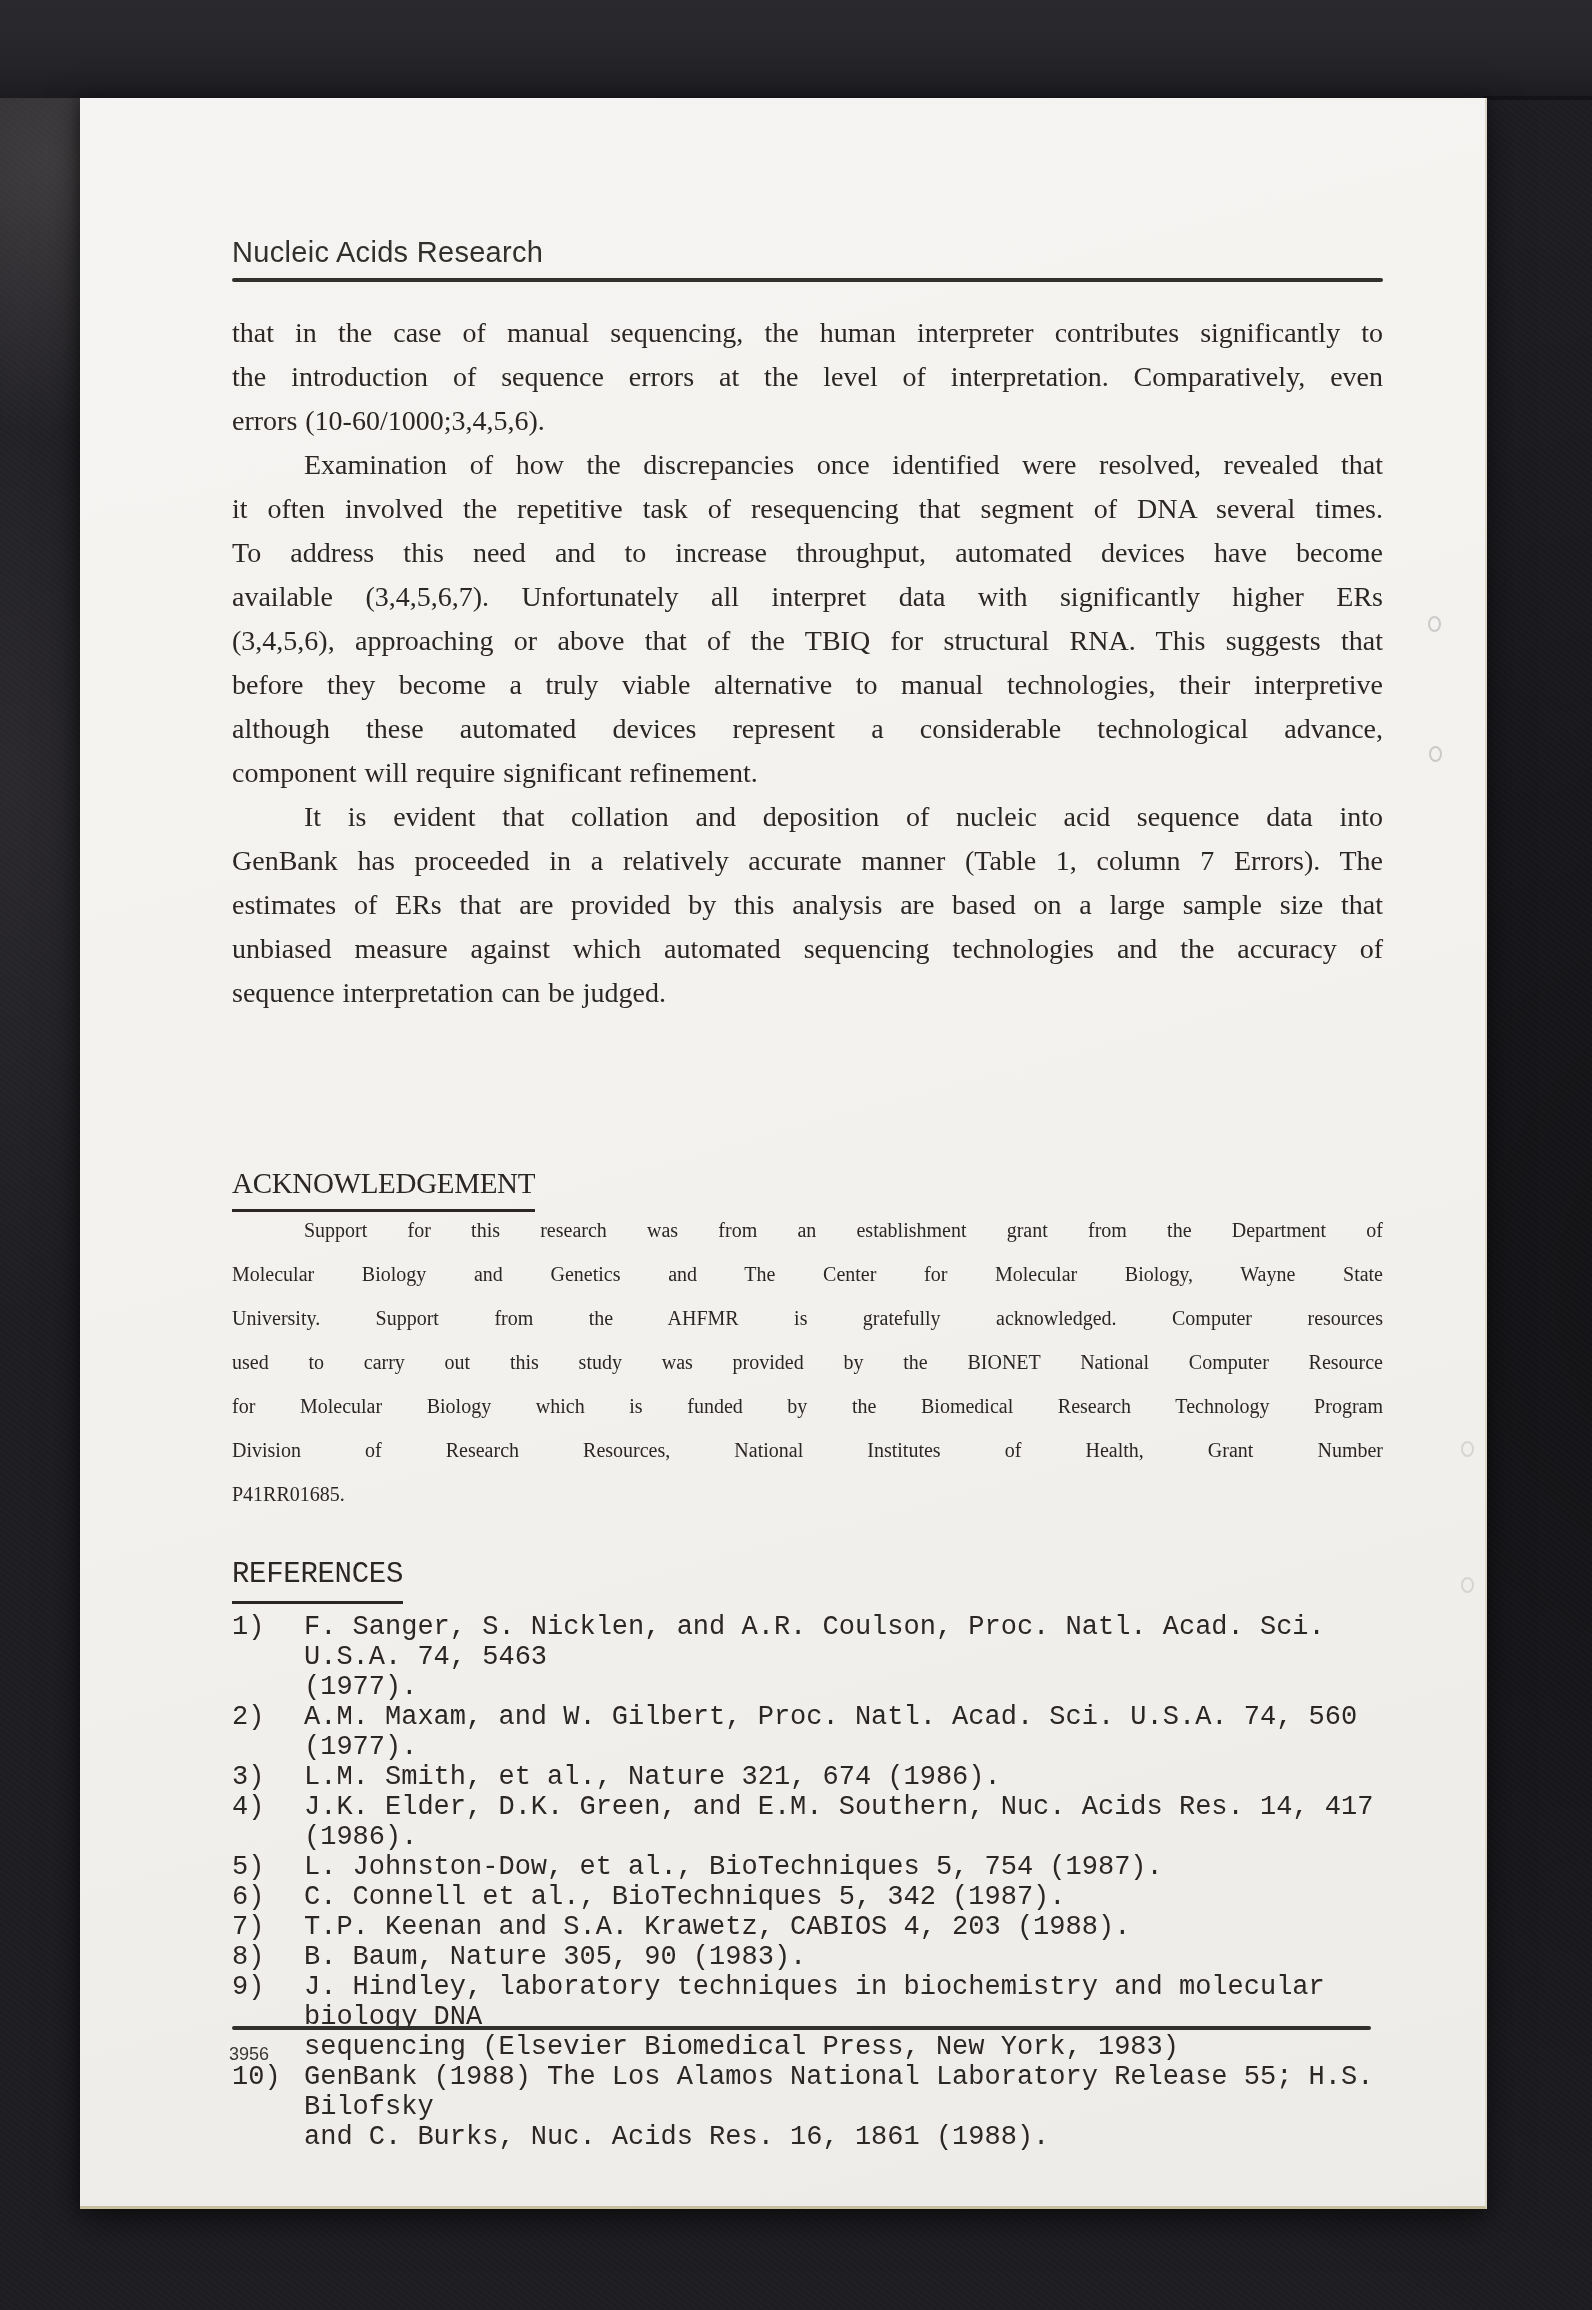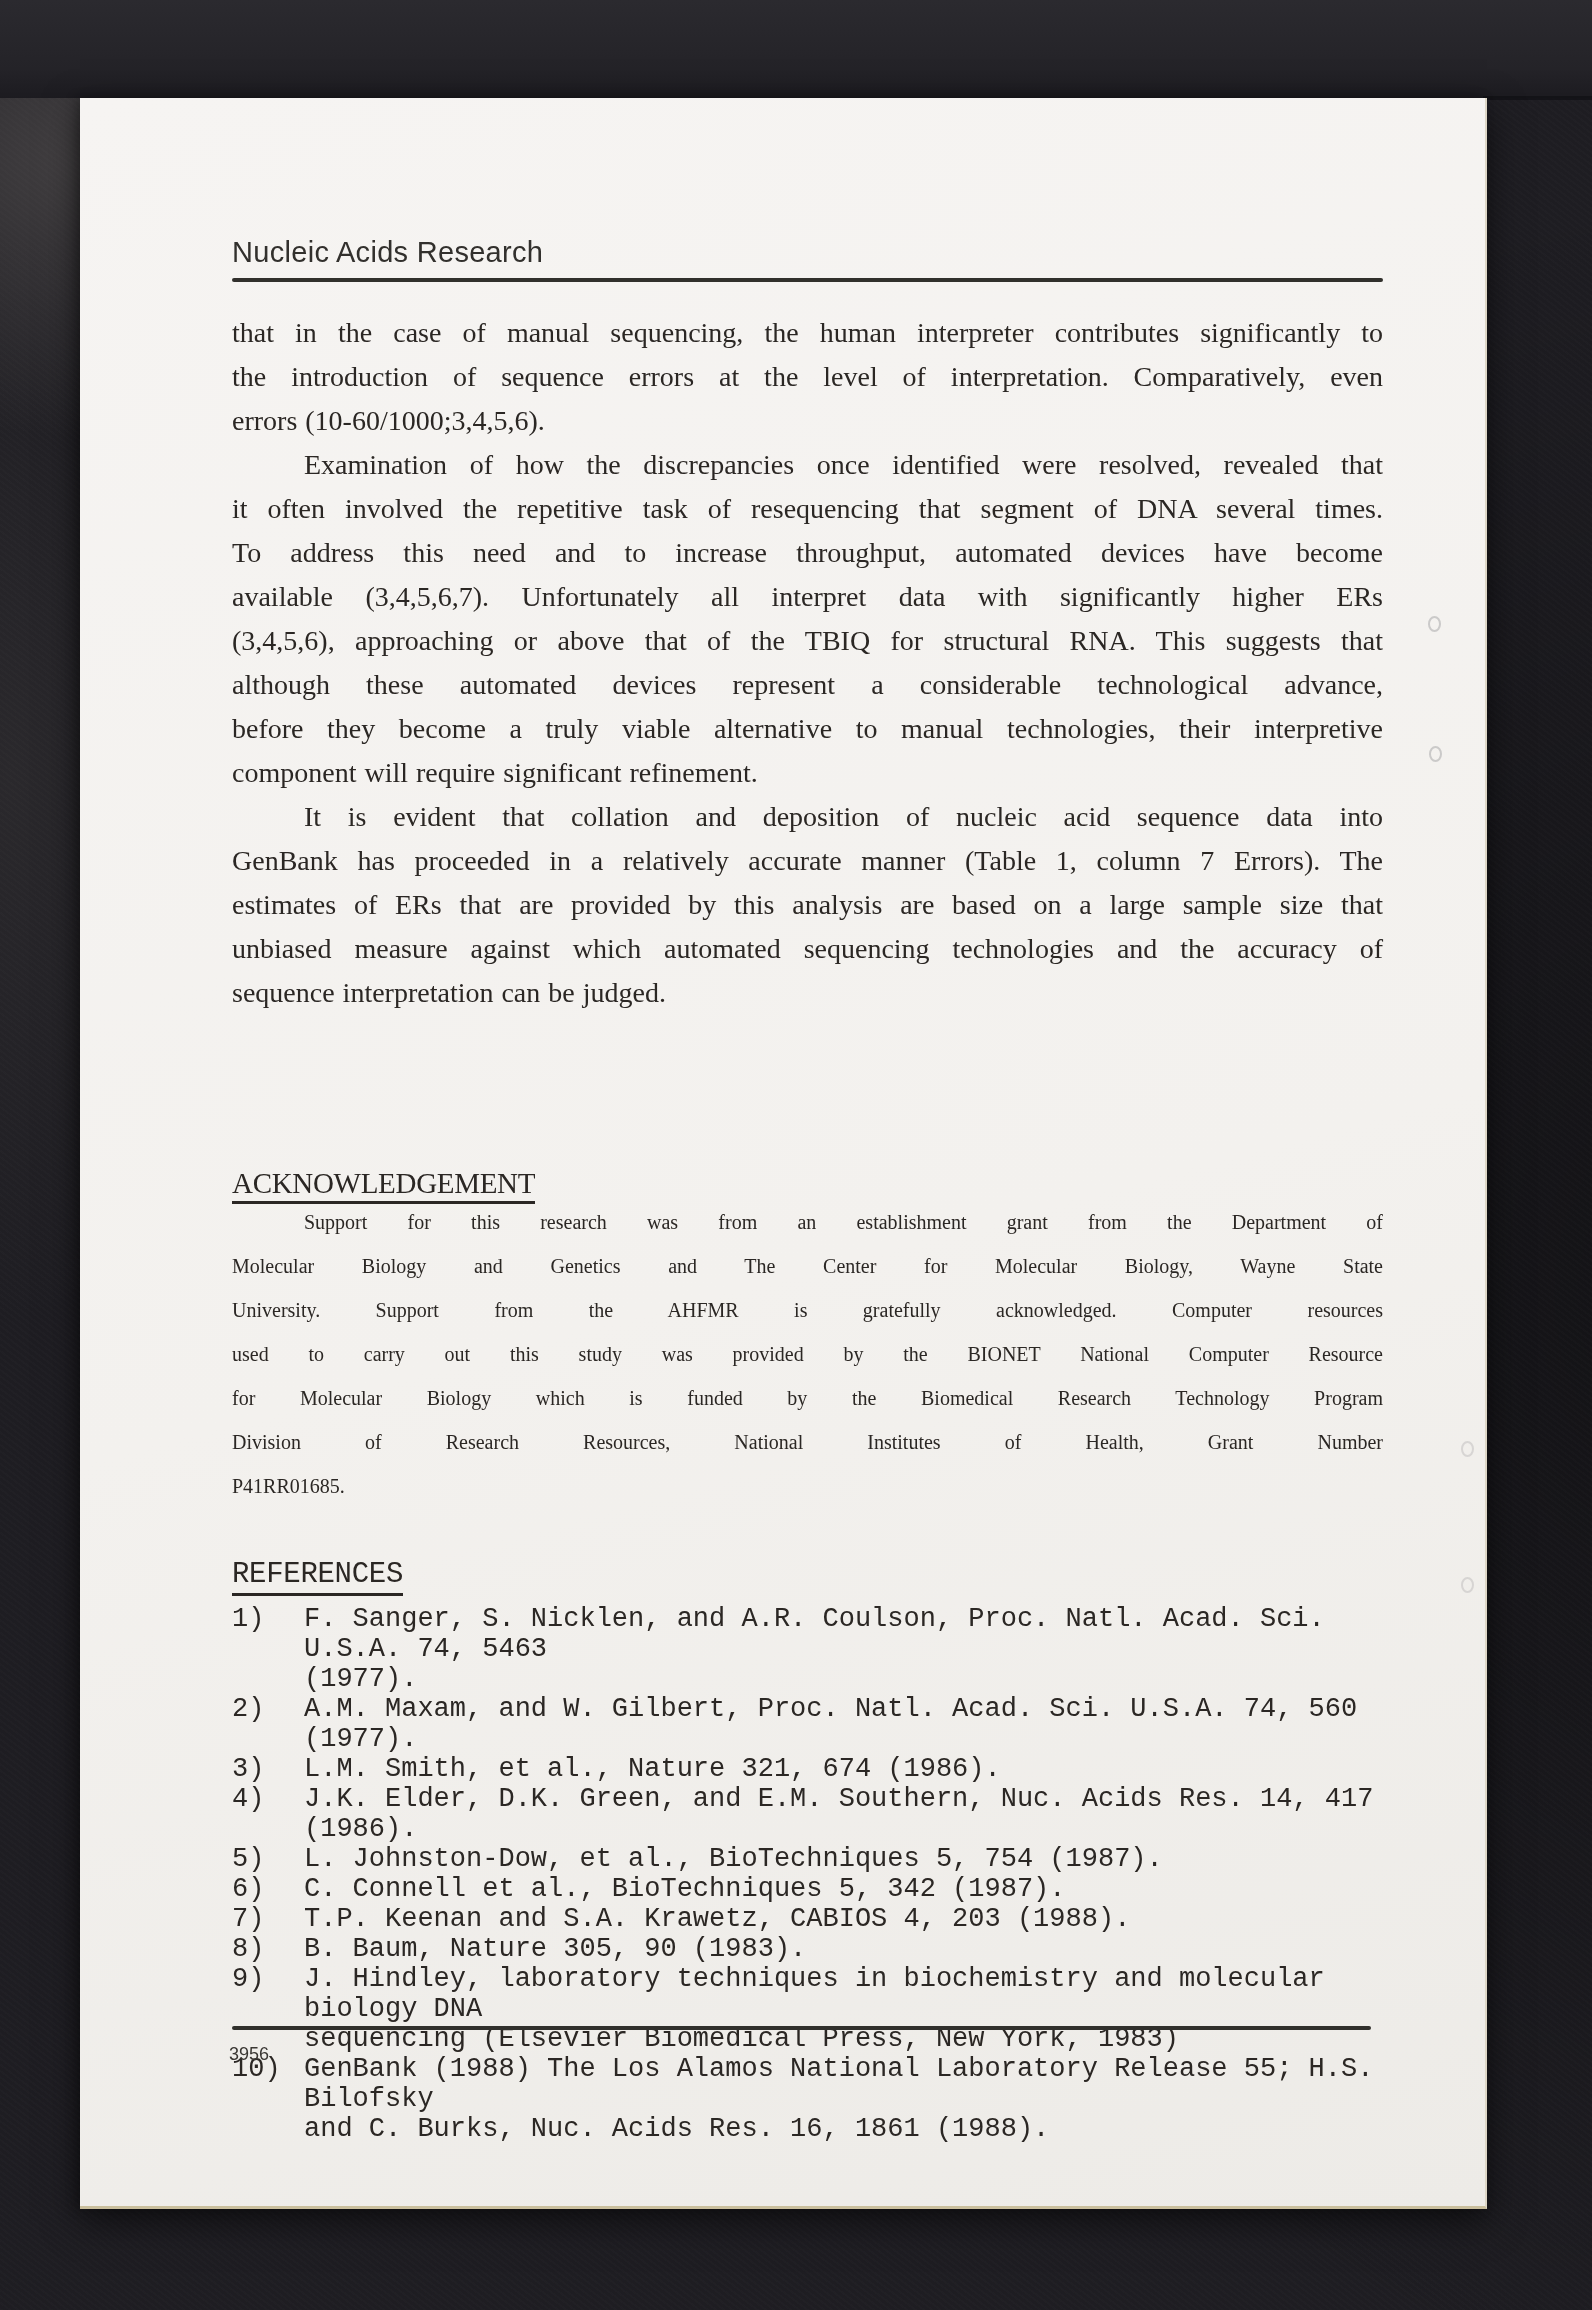--- a/index.html
+++ b/index.html
@@ -37,21 +37,21 @@
   }
   .jline{text-align:justify;text-align-last:justify;white-space:normal;}
   .jline.last{text-align-last:left;}
   .jline.indent{text-indent:72px;}
   .section{position:absolute;left:152px;width:1151px;color:#2b2724;
     font-family:"Liberation Serif","DejaVu Serif",serif;}
   .section.ack{top:1067px;}
   .section.refs{top:1459px;font-family:Liberation Mono, monospace;}
   .section-heading{
     display:inline-block;font-size:29px;line-height:36px;letter-spacing:-0.3px;
-    border-bottom:3px solid #2b2724;padding-bottom:0;color:#2b2724;
+    border-bottom:3px solid #2b2724;padding-bottom:8px;color:#2b2724;
   }
   .ack-lines{margin-top:-4px;font-size:20px;line-height:44px;word-spacing:1px;}
   .ref-list{margin-top:8px;font-size:27px;line-height:30px;}
   .ref-item{position:relative;padding-left:72px;}
   .ref-num{position:absolute;left:0;top:0;line-height:30px;}
   .ref-line{line-height:30px;}
   .foot-rule{position:absolute;left:152px;top:1928px;width:1139px;height:4px;background:#31302c;border-radius:2px;}
   .page-number{
     position:absolute;left:149px;top:1946px;
     font-family:"Liberation Sans",sans-serif;font-size:18px;color:#3a3733;
@@ -76,22 +76,22 @@
 
     <div class="body-text" id="bodyText">
         <div class="jline">that in the case of manual sequencing, the human interpreter contributes significantly to</div>
         <div class="jline">the introduction of sequence errors at the level of interpretation. Comparatively, even</div>
         <div class="jline last">errors (10-60/1000;3,4,5,6).</div>
         <div class="jline indent">Examination of how the discrepancies once identified were resolved, revealed that</div>
         <div class="jline">it often involved the repetitive task of resequencing that segment of DNA several times.</div>
         <div class="jline">To address this need and to increase throughput, automated devices have become</div>
         <div class="jline">available (3,4,5,6,7). Unfortunately all interpret data with significantly higher ERs</div>
         <div class="jline">(3,4,5,6), approaching or above that of the TBIQ for structural RNA. This suggests that</div>
+        <div class="jline">before they become a truly viable alternative to manual technologies, their interpretive</div>
         <div class="jline">although these automated devices represent a considerable technological advance,</div>
-        <div class="jline">before they become a truly viable alternative to manual technologies, their interpretive</div>
         <div class="jline last">component will require significant refinement.</div>
         <div class="jline indent">It is evident that  collation and deposition of nucleic acid sequence data into</div>
         <div class="jline">GenBank has proceeded in a relatively accurate manner (Table 1, column 7 Errors). The</div>
         <div class="jline">estimates of ERs that are provided by this analysis are based on a large sample size that</div>
         <div class="jline">unbiased measure against which automated sequencing technologies and the accuracy of</div>
         <div class="jline last">sequence interpretation can be judged.</div>
       </div>
 
     <div class="section ack">
       <span class="section-heading">ACKNOWLEDGEMENT</span>

